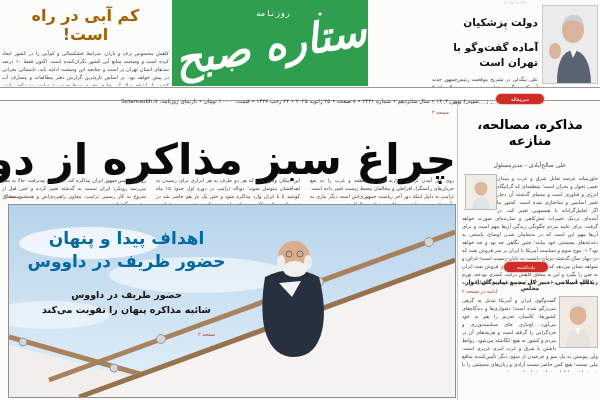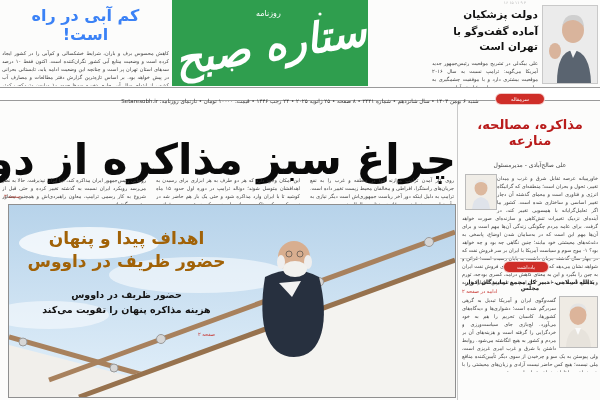--- a/index.html
+++ b/index.html
@@ -2,72 +2,72 @@
 <html lang="fa"><head>
 <meta charset="utf-8">
 <style>
   html,body{margin:0;padding:0;}
   .page{position:relative;width:600px;height:400px;background:#fcfcfb;overflow:hidden;
         direction:rtl;font-family:"DejaVu Sans",sans-serif;color:#222;}
   .abs{position:absolute;}
 
   
   .top-left{left:2px;top:2px;width:167px;height:84px;}
-  .water-headline{font-size:16px;font-weight:bold;color:#3b82f6;text-align:center;line-height:1.2;margin:4px 16px 3px;}
+  .water-headline{font-size:16px;font-weight:bold;color:#a16207;text-align:center;line-height:1.2;margin:4px 16px 3px;}
   .tiny{font-size:5px;line-height:1.6;text-align:justify;color:#3c3c3c;}
   .water-body{height:37px;overflow:hidden;}
   .pageref{font-size:5px;color:#8a4a3a;text-align:left;margin-top:2px;}
 
   .masthead{left:172px;top:0;width:196px;height:86px;background:#2f9e4e;}
-  .paper-type{position:absolute;left:84px;top:9px;color:#fff;font-size:8px;}
+  .paper-type{position:absolute;left:84px;top:9px;color:#fff;font-size:8px;font-family:Liberation Mono, monospace;}
   .logo-svg{position:absolute;left:0;top:0;}
 
   .top-right{left:432px;top:0;width:166px;height:86px;}
   .strip{font-size:4px;color:#b9b9b9;text-align:center;height:5px;overflow:hidden;letter-spacing:2px;}
   .tr-row{display:flex;gap:4px;}
   .tr-photo{width:54px;height:77px;border:1px solid #c9c9c9;flex:none;background:#ececec;}
   .tr-content{flex:1;min-width:0;}
-  .tr-headline{font-size:10.5px;font-weight:bold;color:#101010;text-align:right;line-height:1.45;margin-top:2px;}
+  .tr-headline{font-size:10.5px;font-weight:bold;color:#101010;text-align:right;line-height:1.45;margin-top:10px;}
   .tr-body{height:29px;overflow:hidden;margin-top:4px;}
 
   
   .info-bar{left:0;top:87px;width:600px;height:12px;border-top:1px solid #9a9a9a;border-bottom:1px solid #9a9a9a;
             background:#fff;text-align:center;}
   .info-text{font-size:5.5px;line-height:12px;color:#333;}
 
   .tab{height:10px;background:#cf2e28;border-radius:5px;color:#fff;font-size:5px;line-height:10px;
        text-align:center;z-index:3;box-shadow:0 0 0 1px #f3c9c7;}
   .tab1{left:496px;top:94px;width:48px;}
   .tab2{left:504px;top:262px;width:44px;}
 
   
   .vline{left:457px;top:100px;width:1px;height:300px;background:#c9c9c9;}
   .col-sec{left:462px;width:136px;}
-  .sec-head{font-size:13px;font-weight:bold;color:#b91c1c;text-align:center;line-height:1.2;}
+  .sec-head{font-size:13px;font-weight:bold;color:#000000;text-align:center;line-height:1.2;}
   .sec-head2{font-size:12.5px;}
   .byline{font-size:6px;color:#444;text-align:center;margin-top:5px;}
   .byline2{font-size:5.8px;font-weight:bold;color:#222;}
   .sec-body{margin-top:6px;height:112px;overflow:hidden;}
   .sec-body2{margin-top:5px;height:76px;overflow:hidden;}
   .author-l{float:left;width:30px;height:34px;border:1px solid #bbb;margin:0 0 2px 3px;background:#f0eee9;}
   .author-r{float:right;width:37px;height:50px;border:1px solid #bbb;margin:0 0 2px 3px;background:#efece7;}
   .continue{font-size:5px;color:#c62f2a;text-align:left;margin-top:2px;}
   .hdiv{left:460px;top:258px;width:140px;height:1px;background:#d4d4d4;}
 
   
   .lead-headline{left:0;top:100px;width:456px;height:64px;font-size:42px;font-weight:bold;color:#0a0a0a;
                  text-align:center;line-height:64px;white-space:nowrap;}
   .lead-cols{left:2px;top:171px;width:452px;height:30px;display:flex;gap:10px;}
   .lead-col{flex:1;height:30px;overflow:hidden;}
   .lead-ref{left:4px;top:193px;font-size:5px;color:#a03328;}
 
   
   .photo-box{left:8px;top:204px;width:446px;height:192px;border:1px solid #8f8f8f;overflow:hidden;background:#cfe2f2;}
   .overlay{position:absolute;left:5px;top:22px;width:225px;text-align:center;}
-  .ph-title{font-size:17px;font-weight:bold;color:#a16207;line-height:1.35;}
+  .ph-title{font-size:17px;font-weight:bold;color:#0369a1;line-height:1.35;}
   .ph-sub{font-size:9.5px;font-weight:bold;color:#141414;line-height:1.6;margin-top:14px;}
   .ph-ref{font-size:5px;color:#c62f2a;text-align:right;margin-top:14px;padding-right:24px;}
 </style>
 </head>
 <body>
 
 <div class="page">
 
   <section class="abs top-left">
     <h2 class="water-headline">کم آبی در راه است!</h2>
@@ -188,19 +188,19 @@
         <circle cx="280" cy="49" r="3" fill="none" stroke="#55504a" stroke-width="1" opacity="0.7"></circle>
         <circle cx="291" cy="49" r="3" fill="none" stroke="#55504a" stroke-width="1" opacity="0.7"></circle>
       </g>
     </svg>
 
     <div class="overlay">
       <div class="ph-title">اهداف پیدا و پنهان</div>
       <div class="ph-title">حضور ظریف در داووس</div>
       <div class="ph-sub">
         <div>حضور ظریف در داووس</div>
-        <div>هزینه مذاکره پنهان را تقویت می‌کند</div>
+        <div>شائبه مذاکره پنهان را تقویت می‌کند</div>
       </div>
       <div class="ph-ref">صفحه ۲</div>
     </div>
   </div>
 
 </div>
 
 </body></html>

